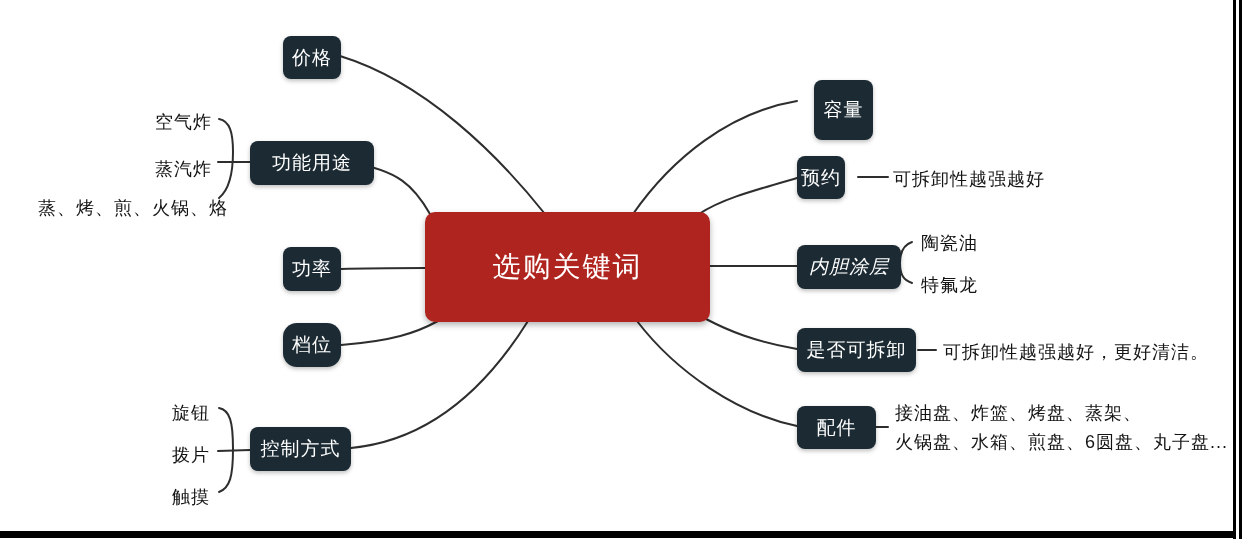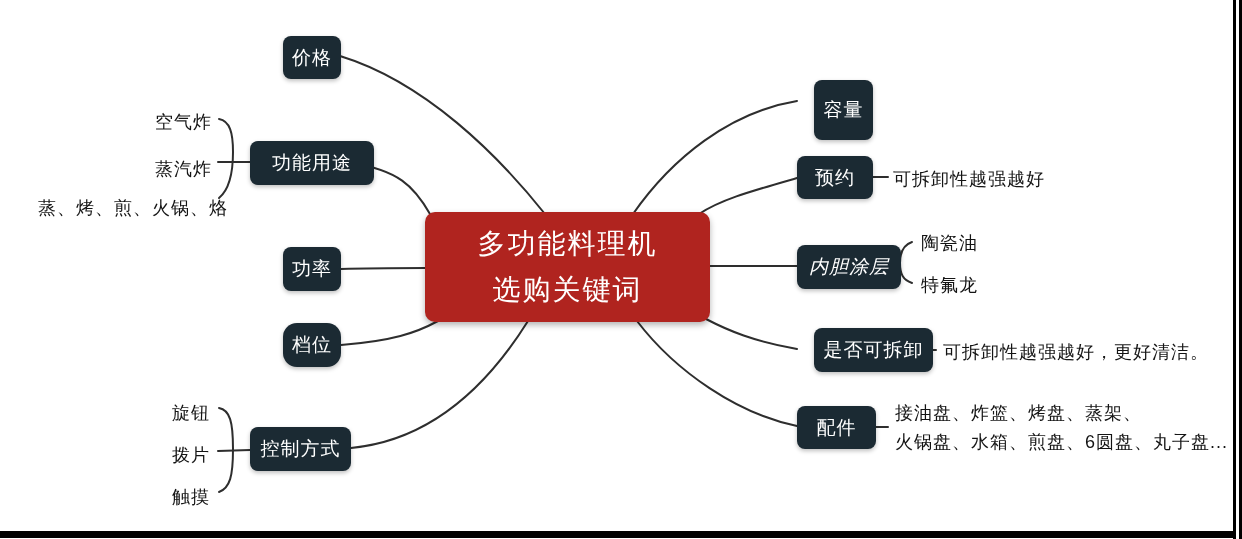--- a/index.html
+++ b/index.html
@@ -91,41 +91,40 @@
 
     <path d="M 890 265 L 900 264"></path>
     <path d="M 912 242 C 903 245, 900 252, 900 263 C 900 274, 903 280, 912 283"></path>
 
     <path d="M 858 177 L 888 177"></path>
     <path d="M 918 350 L 936 350"></path>
     <path d="M 858 427 L 888 427"></path>
   </svg>
 
   <div class="center-topic">
-    <span>多功能料理机</span>
     <span>选购关键词</span>
   </div>
 
   <div class="topic" style="left:283px; top:36px;  width:58px;  height:43px;">价格</div>
   <div class="topic" style="left:250px; top:141px; width:124px; height:44px;">功能用途</div>
   <div class="topic" style="left:283px; top:247px; width:58px;  height:44px;">功率</div>
   <div class="topic" style="left:283px; top:323px; width:58px;  height:44px;border-radius:14px;">档位</div>
   <div class="topic" style="left:250px; top:427px; width:101px; height:44px;">控制方式</div>
 
   <div class="subtext" style="left:155px; top:110px;">空气炸</div>
   <div class="subtext" style="left:155px; top:157px;">蒸汽炸</div>
   <div class="subtext" style="left:38px;  top:196px;">蒸、烤、煎、火锅、烙</div>
   <div class="subtext" style="left:172px; top:401px;">旋钮</div>
   <div class="subtext" style="left:172px; top:443px;text-align:center;">拨片</div>
   <div class="subtext" style="left:172px; top:485px;">触摸</div>
 
   <div class="topic" style="left:814px; top:80px;  width:59px;  height:60px;">容量</div>
-  <div class="topic" style="left:797px; top:156px; width:76px;  height:43px;">预约</div>
+  <div class="topic" style="left:797px; top:156px; width:48px;  height:43px;">预约</div>
   <div class="topic" style="left:797px; top:245px; width:104px; height:44px;font-style:italic;">内胆涂层</div>
-  <div class="topic" style="left:814px; top:328px; width:119px; height:44px;">是否可拆卸</div>
+  <div class="topic" style="left:797px; top:328px; width:119px; height:44px;">是否可拆卸</div>
   <div class="topic" style="left:797px; top:406px; width:79px;  height:43px;font-family:Liberation Mono, monospace;">配件</div>
 
   <div class="subtext" style="left:921px; top:231px;">陶瓷油</div>
   <div class="subtext" style="left:921px; top:273px;">特氟龙</div>
   <div class="subtext" style="left:893px; top:167px;">可拆卸性越强越好</div>
   <div class="subtext" style="left:943px; top:340px;">可拆卸性越强越好，更好清洁。</div>
   <div class="subtext note2" style="left:895px; top:399px;">
     <div>接油盘、炸篮、烤盘、蒸架、</div>
     <div>火锅盘、水箱、煎盘、6圆盘、丸子盘...</div>
   </div>

